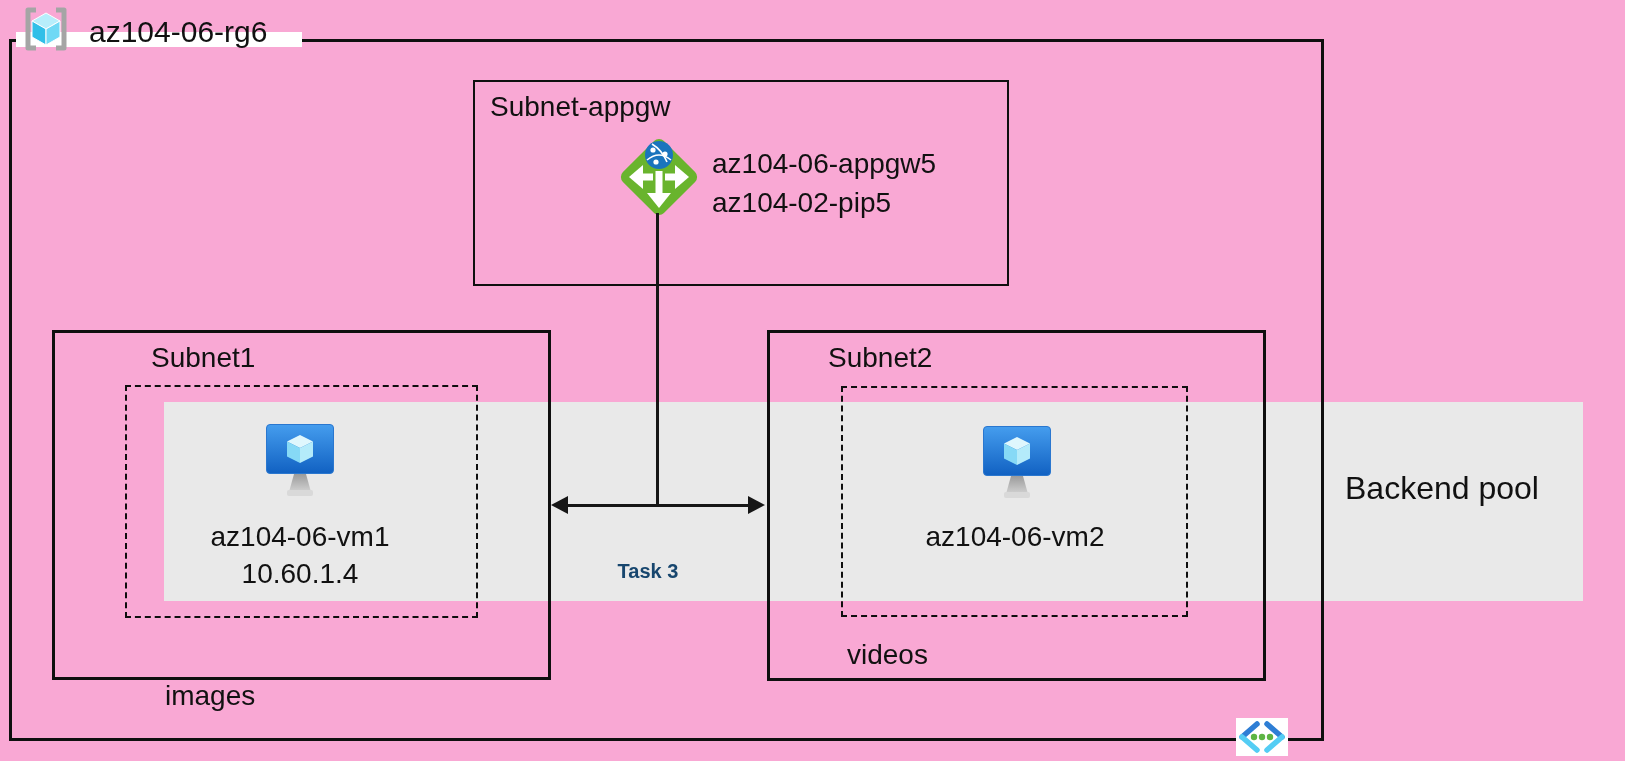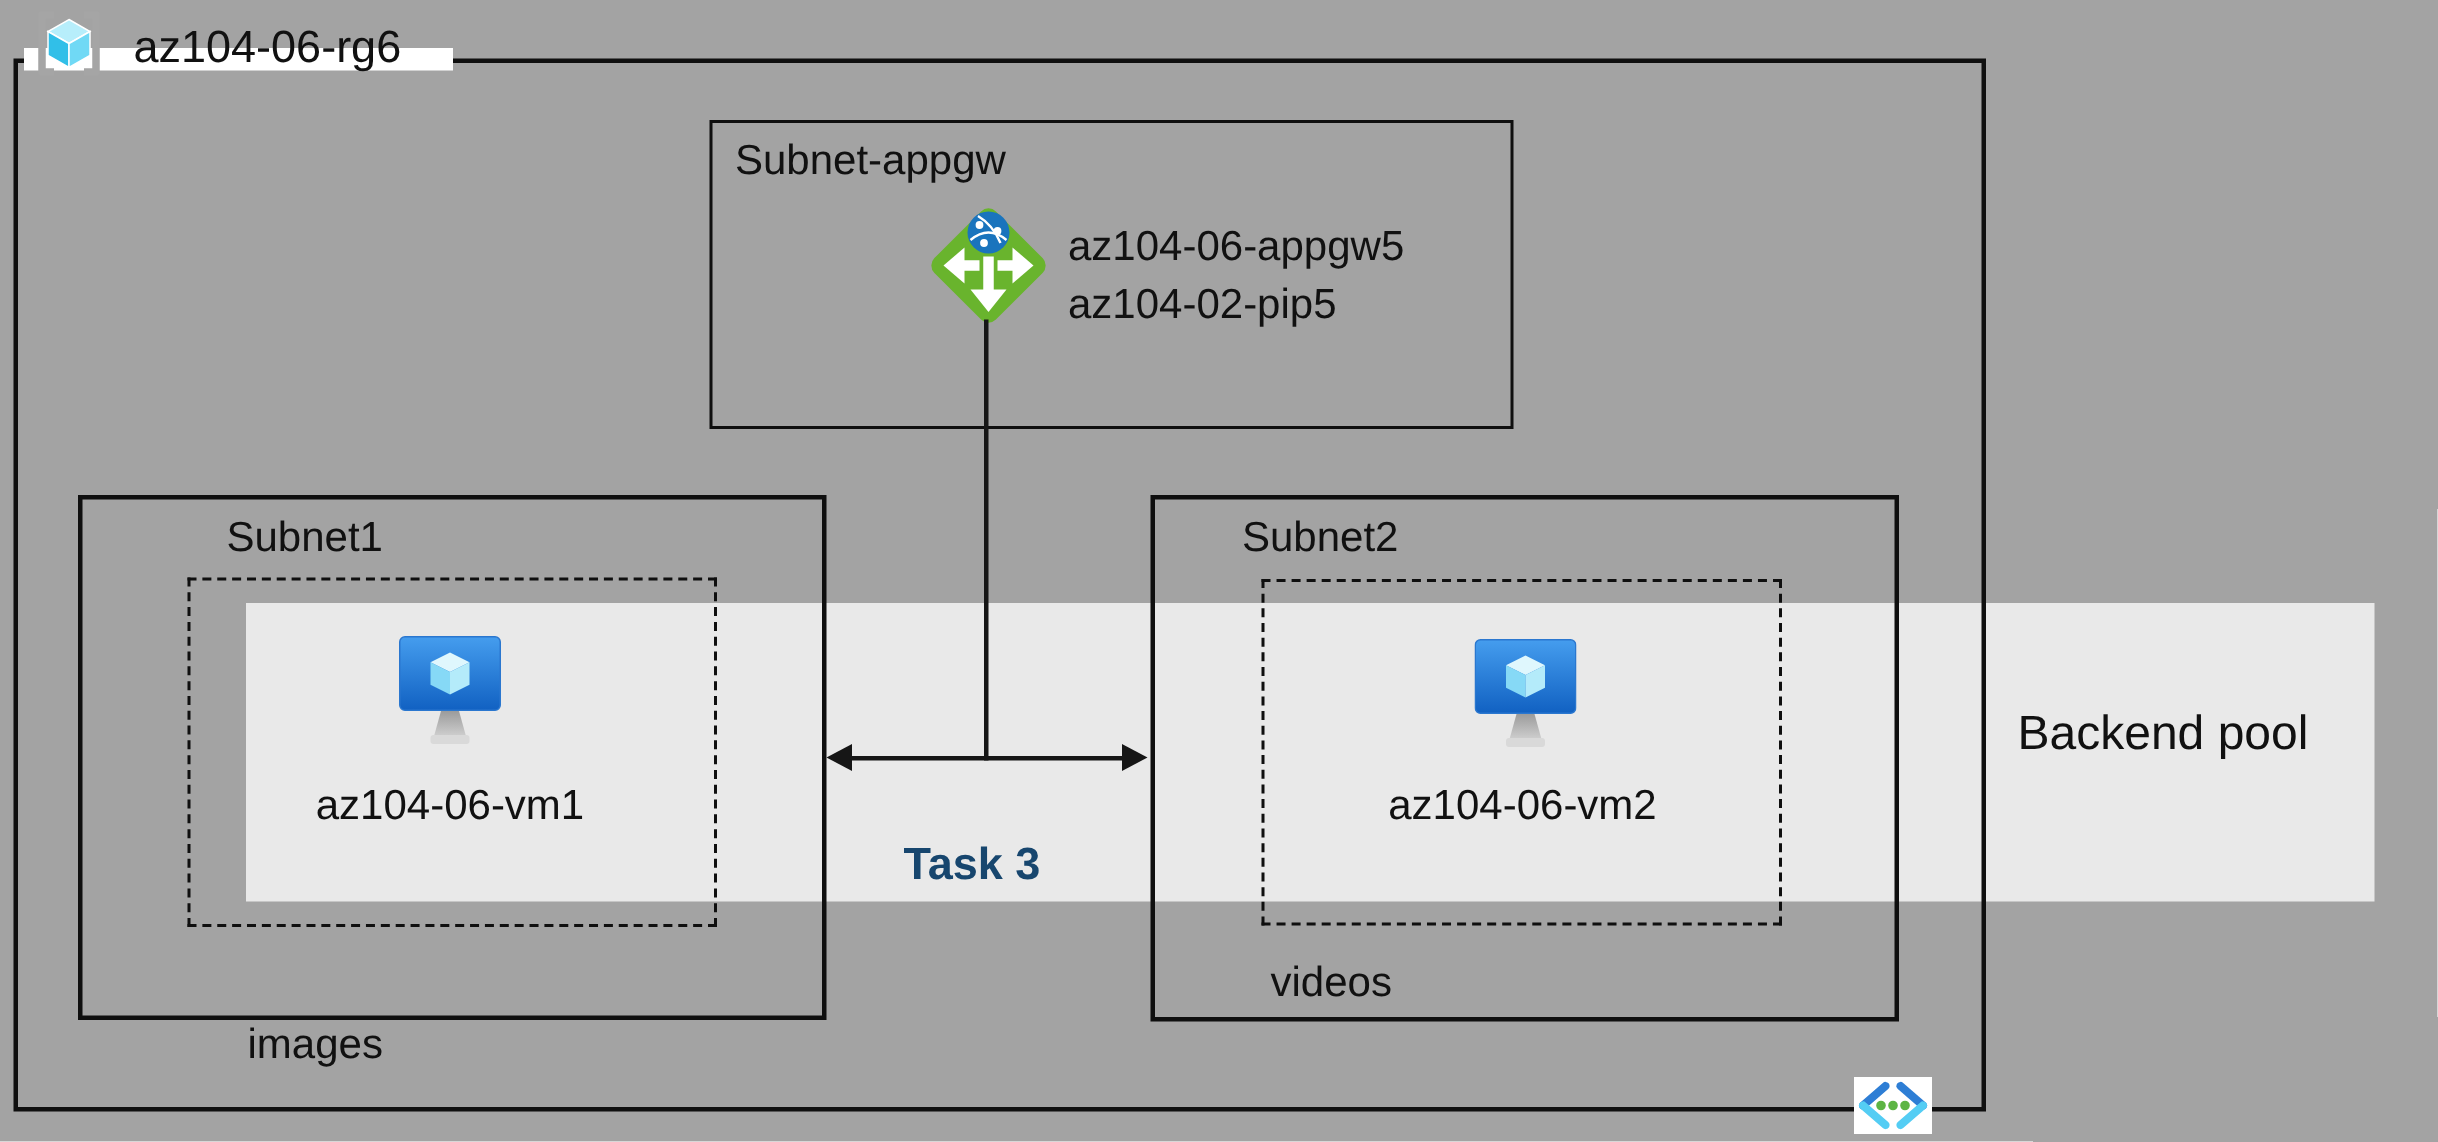--- a/index.html
+++ b/index.html
@@ -1,36 +1,36 @@
 <!DOCTYPE html>
 <html><head>
 <meta charset="utf-8">
 <style>
   html,body{margin:0;padding:0;background:#ffffff;}
   .canvas{
-    position:relative;width:1625px;height:761px;background:#a3a3a3;
+    position:relative;width:1625px;height:761px;background:#f9a8d4;
     font-family:"Liberation Sans","DejaVu Sans",sans-serif;color:#111;
     overflow:hidden;
   }
   .abs{position:absolute;}
   
   .band{background:#e9e9e9;}
   .rg-box{border:3px solid #0f0f0f;box-sizing:border-box;}
   .solid-box{border:3px solid #0f0f0f;box-sizing:border-box;}
   .thin-box{border:2px solid #0f0f0f;box-sizing:border-box;}
   .dashed-box{border:2px dashed #0f0f0f;box-sizing:border-box;}
   .mask{background:#ffffff;}
   
   .t28{font-size:28px;line-height:34px;white-space:nowrap;}
   .t30{font-size:30px;line-height:38px;white-space:nowrap;}
   .t32{font-size:32px;line-height:38px;white-space:nowrap;}
   .center{text-align:left;}
   .vm-lines{font-size:28px;line-height:37px;text-align:center;}
   .gw-lines{font-size:28px;line-height:39px;}
-  .task{font-size:30px;font-weight:bold;color:#17466e;text-align:center;}
+  .task{font-size:20px;font-weight:bold;color:#17466e;text-align:center;}
   
   .line{background:#161616;}
   .arrow-left{width:0;height:0;border-top:9px solid transparent;border-bottom:9px solid transparent;border-right:17px solid #161616;}
   .arrow-right{width:0;height:0;border-top:9px solid transparent;border-bottom:9px solid transparent;border-left:17px solid #161616;}
 </style>
 </head>
 <body>
 
 <div class="canvas">
 
@@ -104,20 +104,21 @@
     <rect x="0.5" y="0.5" width="67" height="49" rx="3.5" fill="url(#vmg1)" stroke="#2a77cf"></rect>
     <polygon points="34,11 47,17.5 34,24 21,17.5" fill="#dff7fd"></polygon>
     <polygon points="21,17.5 34,24 34,39 21,32.5" fill="#86d9f6"></polygon>
     <polygon points="47,17.5 34,24 34,39 47,32.5" fill="#b4ebfa"></polygon>
     <polygon points="28,50 40,50 45,68 23,68" fill="url(#stg1)"></polygon>
     <rect x="21" y="66" width="26" height="6" rx="2" fill="#d9d9d9"></rect>
   </svg>
 
   <div class="abs vm-lines" style="left:150px;top:518px;width:300px;">
     <div>az104-06-vm1</div>
+    <div>10.60.1.4</div>
   </div>
 
   <div class="abs t28 center" style="left:165px;top:634px;width:200px;margin-top:45px;">images</div>
 
   <div class="abs solid-box" style="left:767px;top:330px;width:499px;height:351px;"></div>
   <div class="abs t28 center" style="left:828px;top:341px;width:300px;">Subnet2</div>
   <div class="abs dashed-box" style="left:841px;top:386px;width:347px;height:231px;"></div>
 
   <svg class="abs" style="left:983px;top:426px;" width="68" height="74" viewBox="0 0 68 74">
     <rect x="0.5" y="0.5" width="67" height="49" rx="3.5" fill="url(#vmg1)" stroke="#2a77cf"></rect>

